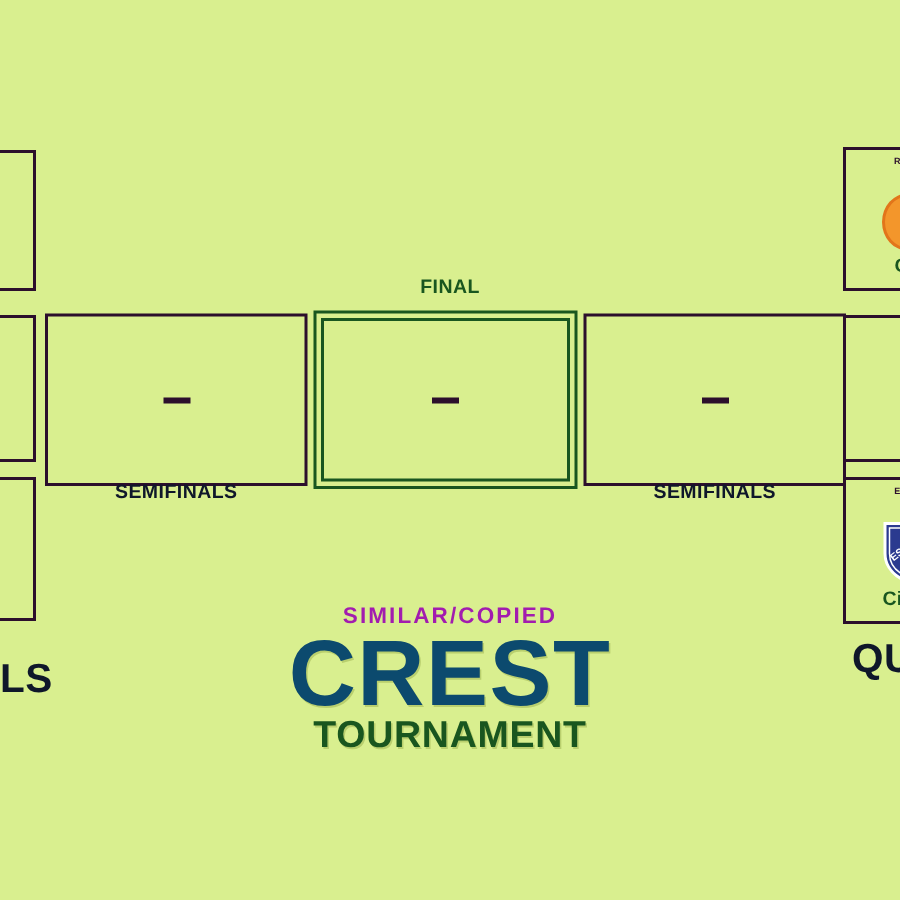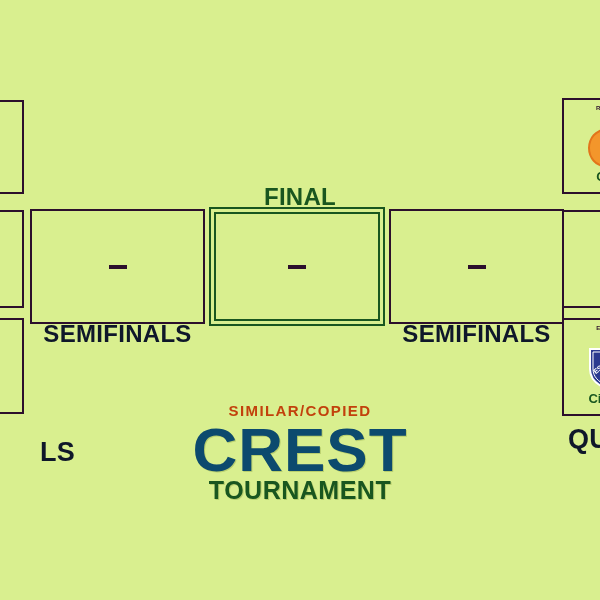--- a/index.html
+++ b/index.html
@@ -53,21 +53,21 @@
     display: block;
     width: 18px;
     height: 4px;
     background: #2c0f2c;
   }
   .dash.final-dash { background: #2c0f2c; }
 
   
   .round-label {
     position: absolute;
-    font-size: 24px;
+    font-size: 13px;
     font-weight: bold;
     letter-spacing: 0.3px;
     white-space: nowrap;
   }
   .round-label.purple { color: #0f172a; }
   .round-label.green  { color: #19561f; }
 
   
   .team-card {
     position: absolute;
@@ -128,21 +128,21 @@
   #title-block {
     position: absolute;
     left: 0;
     right: 0;
     top: 402px;
     text-align: center;
   }
   #kicker {
     font-size: 15px;
     font-weight: bold;
-    color: #c2410c;
+    color: #a21caf;
     letter-spacing: 1.4px;
   }
   #main-title {
     font-size: 62px;
     font-weight: bold;
     color: #0c4a6e;
     letter-spacing: 1px;
     line-height: 0.95;
     margin-top: 2px;
     text-shadow: 1px 1px 0 #b9cf6e;
@@ -216,21 +216,21 @@
   </div>
 
   <div class="match-box" style="left:389px; top:209px; width:175px; height:115px;">
     <span class="dash"></span>
   </div>
 
   <div class="round-label purple" style="left:30px; top:320px; width:175px; text-align:center;">SEMIFINALS</div>
 
   <div class="round-label purple" style="left:389px; top:320px; width:175px; text-align:center;">SEMIFINALS</div>
 
-  <div class="round-label purple" style="left:0px; top:437px; font-size:27px;margin-left:40px;">LS</div>
+  <div class="round-label purple" style="left:0px; top:437px; font-size:27px;">LS</div>
 
   <div class="round-label purple" style="left:568px; top:424px; font-size:27px;">QU</div>
 
   <div id="title-block">
     <div id="kicker">SIMILAR/COPIED</div>
     <div id="main-title">CREST</div>
     <div id="sub-title">TOURNAMENT</div>
   </div>
 
 </div>

